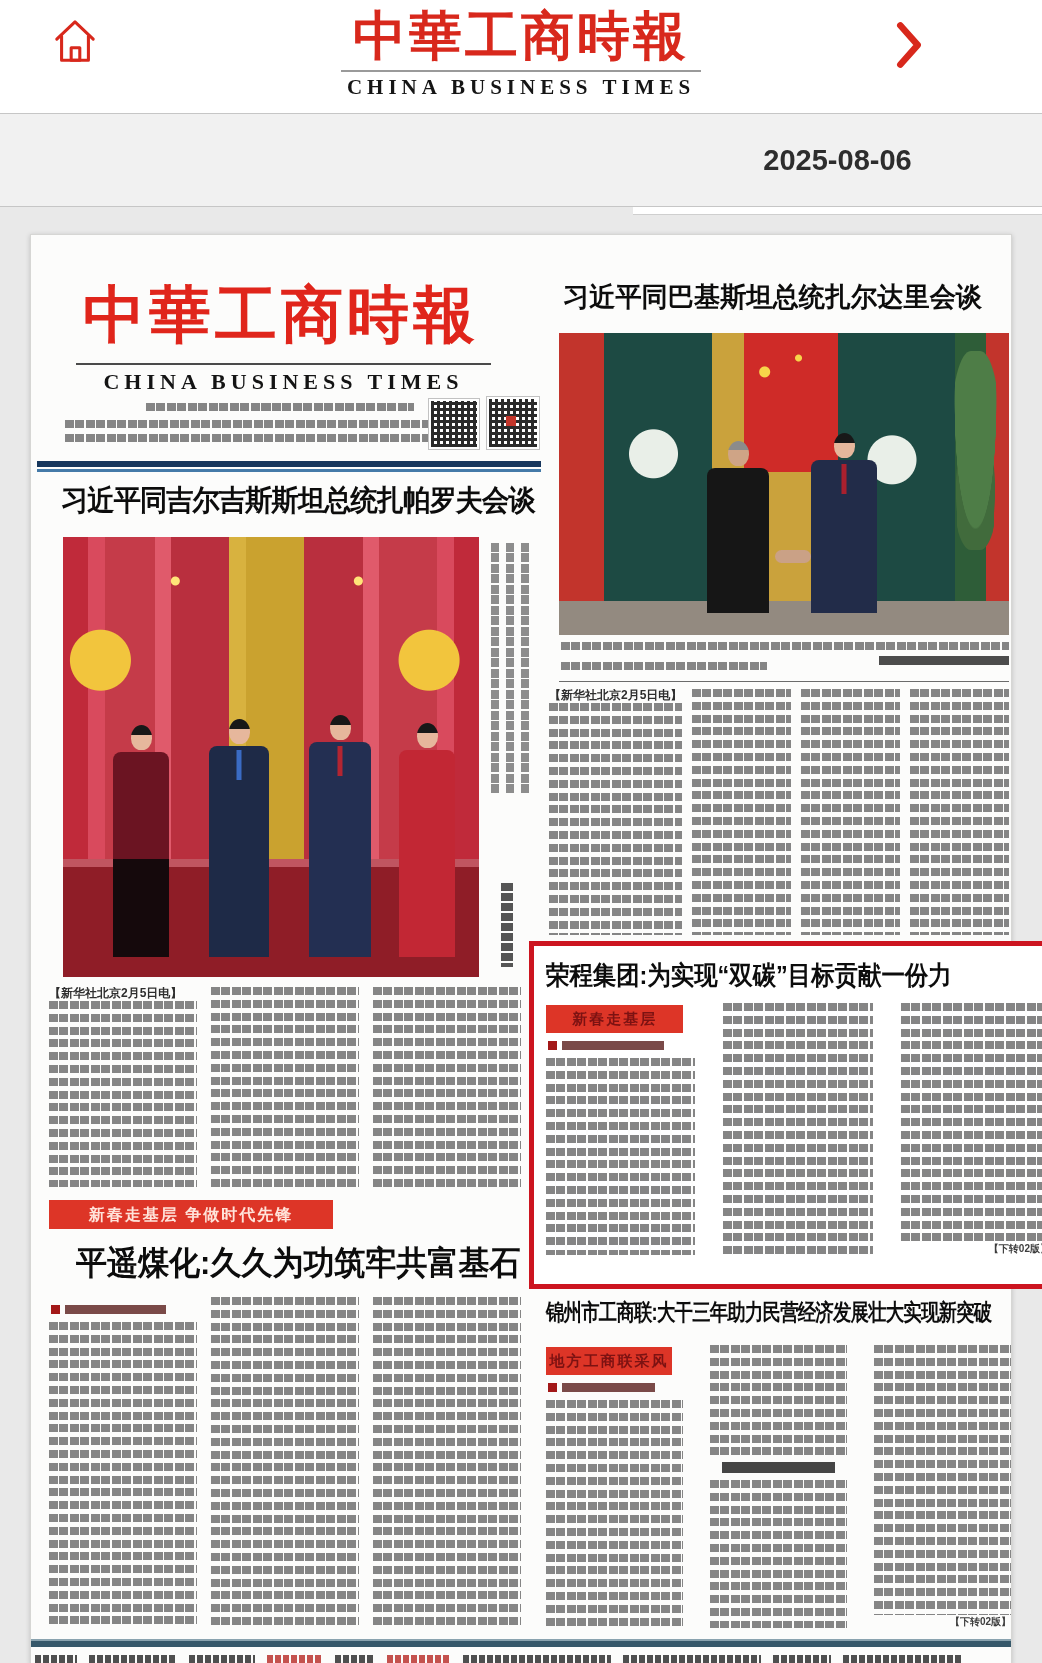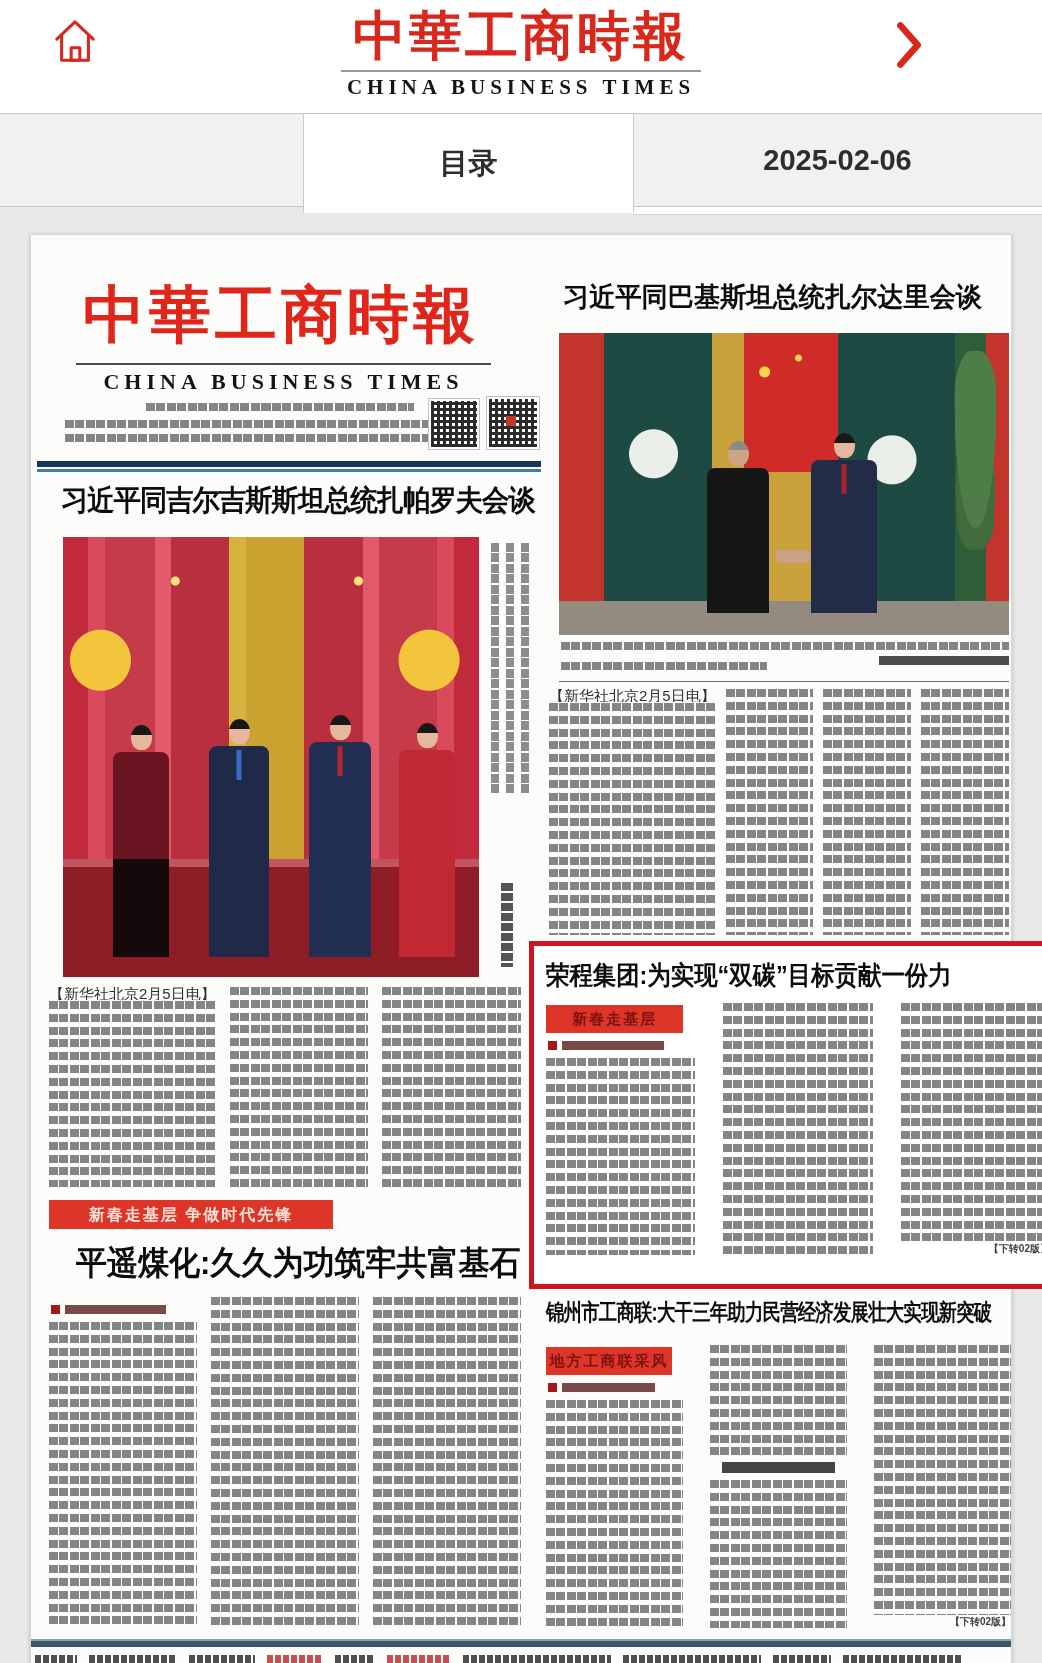--- a/index.html
+++ b/index.html
@@ -58,21 +58,21 @@
   
   .ft{background-image:repeating-linear-gradient(90deg,transparent 0 9px,#fcfcfb 9px 10.5px),
                        repeating-linear-gradient(180deg,#858585 0 8px,transparent 8px 12.8px);
       filter:blur(.45px);}
   .ft-v{background-image:repeating-linear-gradient(180deg,transparent 0 9px,#fcfcfb 9px 10.5px),
                         repeating-linear-gradient(90deg,#8d8d8d 0 7.5px,transparent 7.5px 15px);
        filter:blur(.45px);}
   .cols{display:flex;gap:14px;}
   .col{flex:1;display:flex;flex-direction:column;}
   .col .grow{flex:1;}
-  .lead{font-size:15px;font-weight:400;color:#2e2e2e;line-height:13px;white-space:nowrap;
+  .lead{font-size:12px;font-weight:700;color:#2e2e2e;line-height:13px;white-space:nowrap;
         overflow:hidden;filter:blur(.4px);margin-bottom:1px;}
   .byline{display:flex;align-items:center;gap:5px;height:14px;margin:5px 2px 6px;}
   .byline .sq{width:9px;height:9px;background:#a31818;}
   .byline .bar{width:70%;height:9px;background:#7a4a48;filter:blur(.5px);}
   .subhead-bar{height:11px;background:#454545;width:82%;margin:7px auto;filter:blur(.5px);}
   .continued{font-size:10px;font-weight:700;color:#3d3d3d;text-align:right;line-height:13px;
              filter:blur(.35px);}
   
   .banner{left:18px;top:965px;width:284px;height:29px;background:#dd3527;color:#ffe3da;
           font-size:16px;font-weight:800;letter-spacing:2px;text-align:center;line-height:29px;
@@ -162,25 +162,22 @@
   <div class="chev-btn">
     <span>
       <svg width="30" height="50" viewBox="0 0 26 46" fill="none" stroke="#d8281c" stroke-width="6" stroke-linecap="round" stroke-linejoin="round">
         <polyline points="5,5 21,23 5,41"></polyline>
       </svg>
     </span>
   </div>
 </div>
 
 <div class="tab-bar">
-  <div class="tab tab-toc">
-    <span>目录</span>
-  </div>
   <div class="tab tab-date">
-    <span>2025-02-06</span>
+    <span>2025-08-06</span>
   </div>
   <div class="tab-underhang"></div>
 </div>
 
 <div class="page-bg">
 <div class="paper">
 
   <div class="abs m-logo">中華工商時報</div>
   <div class="abs m-rule"></div>
   <div class="abs m-english">CHINA BUSINESS TIMES</div>

